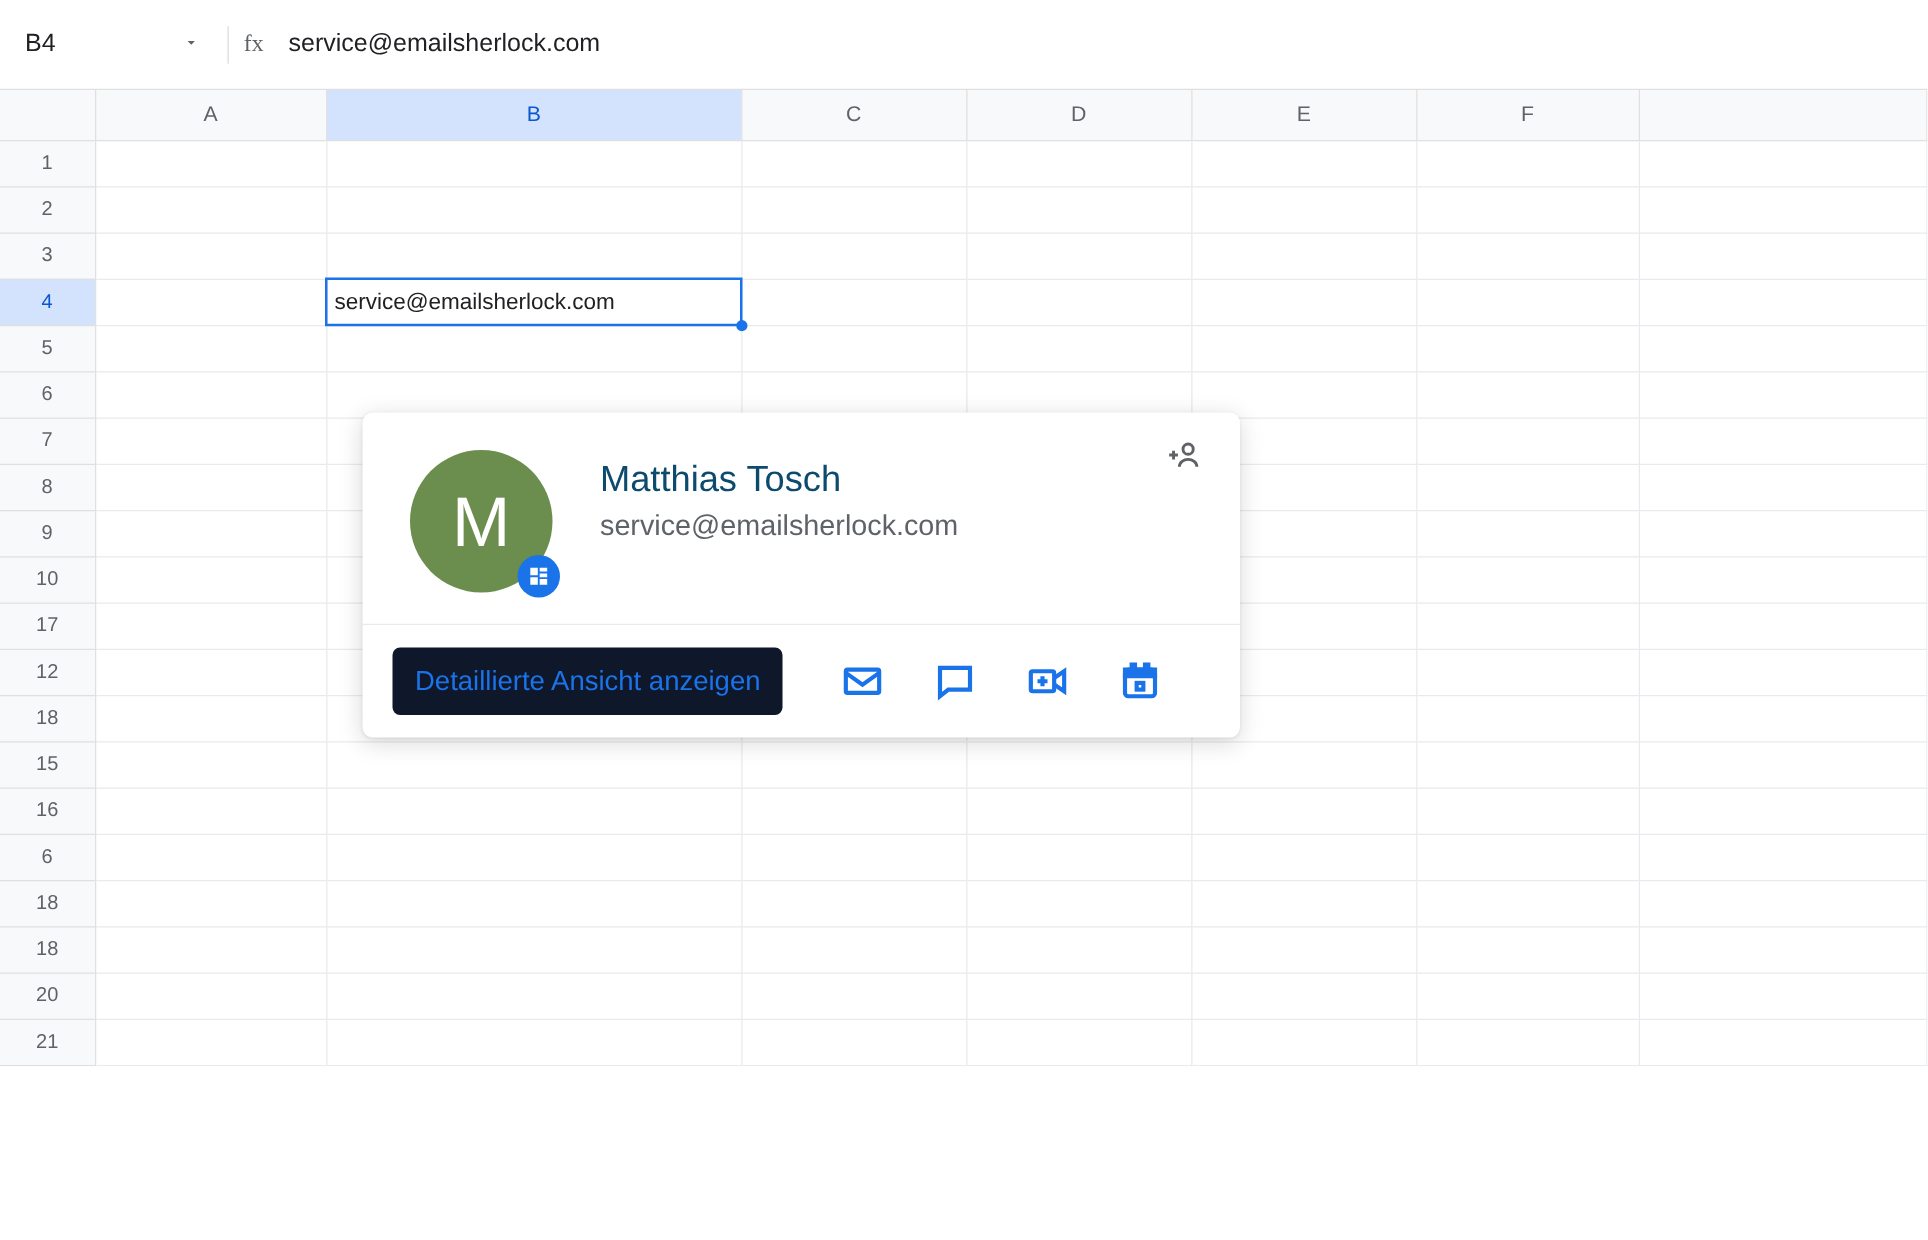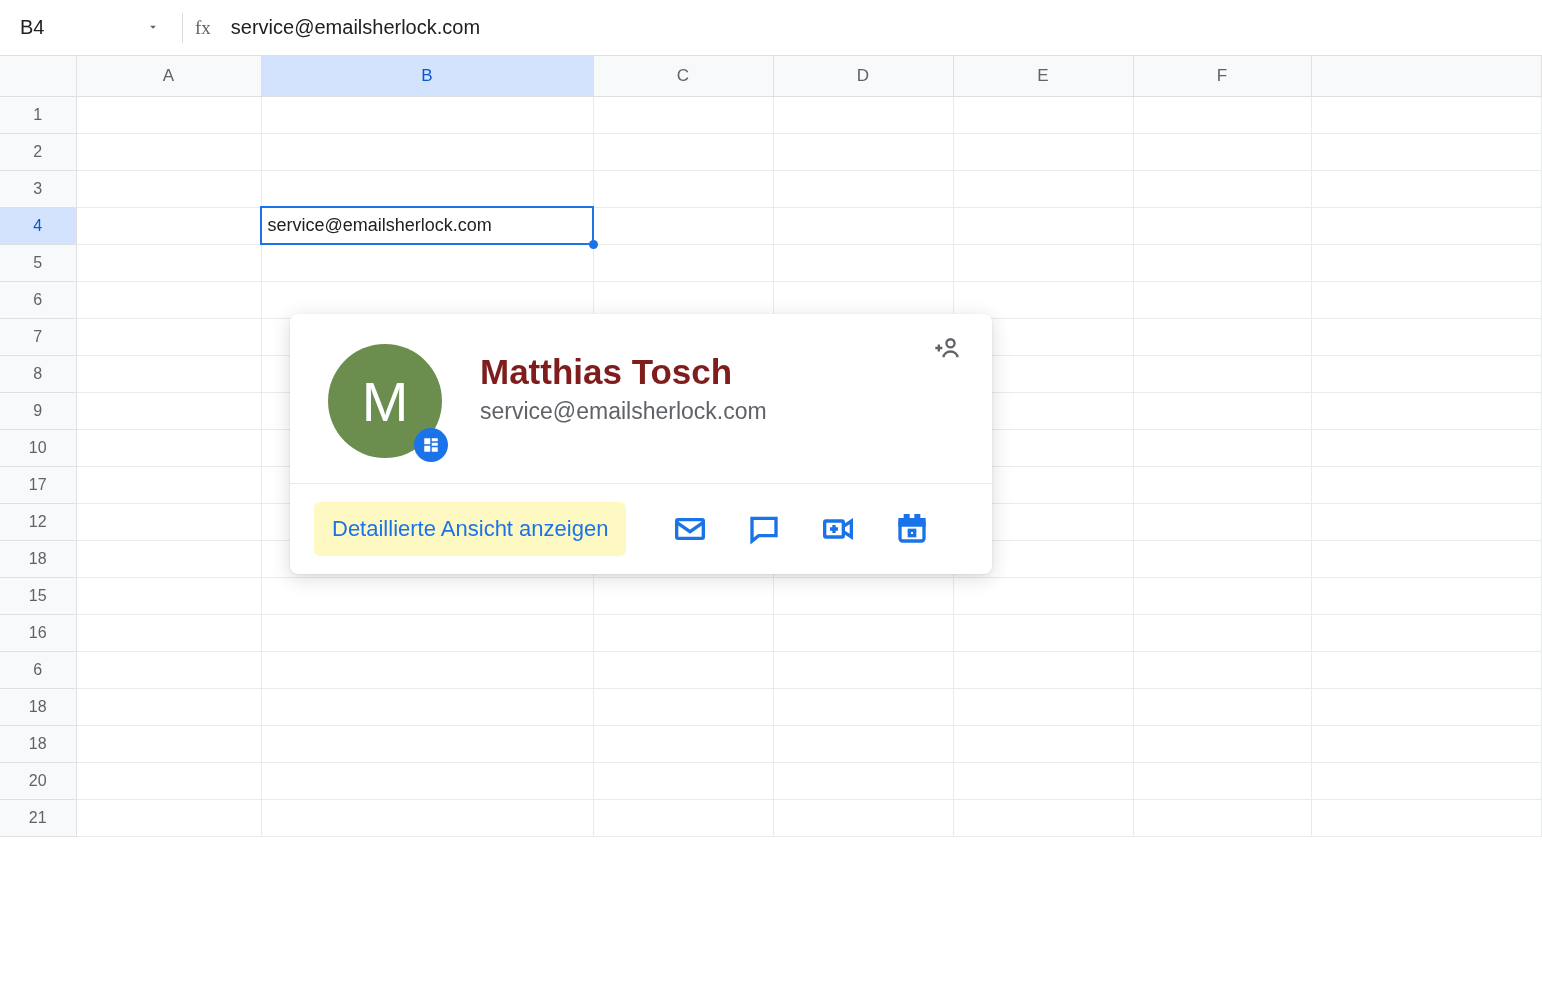--- a/index.html
+++ b/index.html
@@ -4,21 +4,21 @@
   <style>
     * { box-sizing: border-box; margin: 0; padding: 0; }
     body {
       font-family: Arial, 'Helvetica Neue', sans-serif;
       background: #fff;
       overflow: hidden;
     }
     .formula-bar {
       display: flex;
       align-items: center;
-      height: 56px;
+      height: 72px;
       border-bottom: 1px solid #e0e0e0;
       padding: 0 10px;
     }
     .cell-ref-box {
       display: flex;
       align-items: center;
       width: 160px;
       height: 36px;
       padding: 0 10px;
       font-size: 20px;
@@ -166,25 +166,24 @@
       display: flex;
       align-items: center;
       justify-content: center;
     }
     .avatar-badge svg { width: 18px; height: 18px; fill: #fff; }
     .contact-info {
       margin-left: 38px;
       flex: 1;
     }
     .contact-name {
-      font-size: 35px;
-      color: #7f1d1d;
+      font-size: 29px;
+      color: #0c4a6e;
       margin-top: 8px;
       font-family: 'Google Sans', Arial, sans-serif;
-      font-weight: bold;
     }
     .contact-email {
       font-size: 23px;
       color: #5f6368;
       margin-top: 6px;
     }
     .add-contact-btn {
       position: absolute;
       top: 20px;
       right: 28px;
@@ -195,21 +194,21 @@
       height: 1px;
       background: #e8eaed;
     }
     .card-actions {
       display: flex;
       align-items: center;
       padding: 18px 30px 18px 24px;
       gap: 28px;
     }
     .detail-btn {
-      background: #fef9c3;
+      background: #0f172a;
       color: #1a73e8;
       border: none;
       border-radius: 6px;
       padding: 14px 18px;
       font-size: 22px;
       font-family: 'Google Sans', Arial, sans-serif;
       cursor: pointer;
     }
     .action-icons {
       display: flex;

